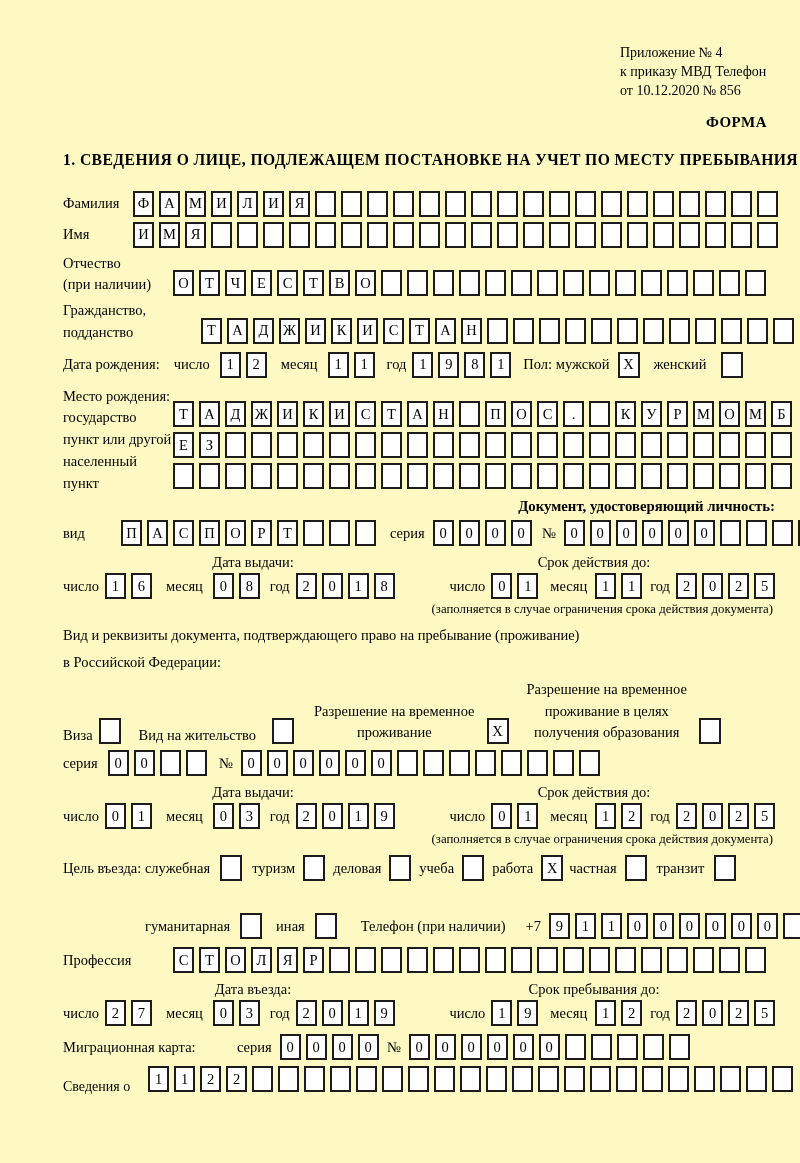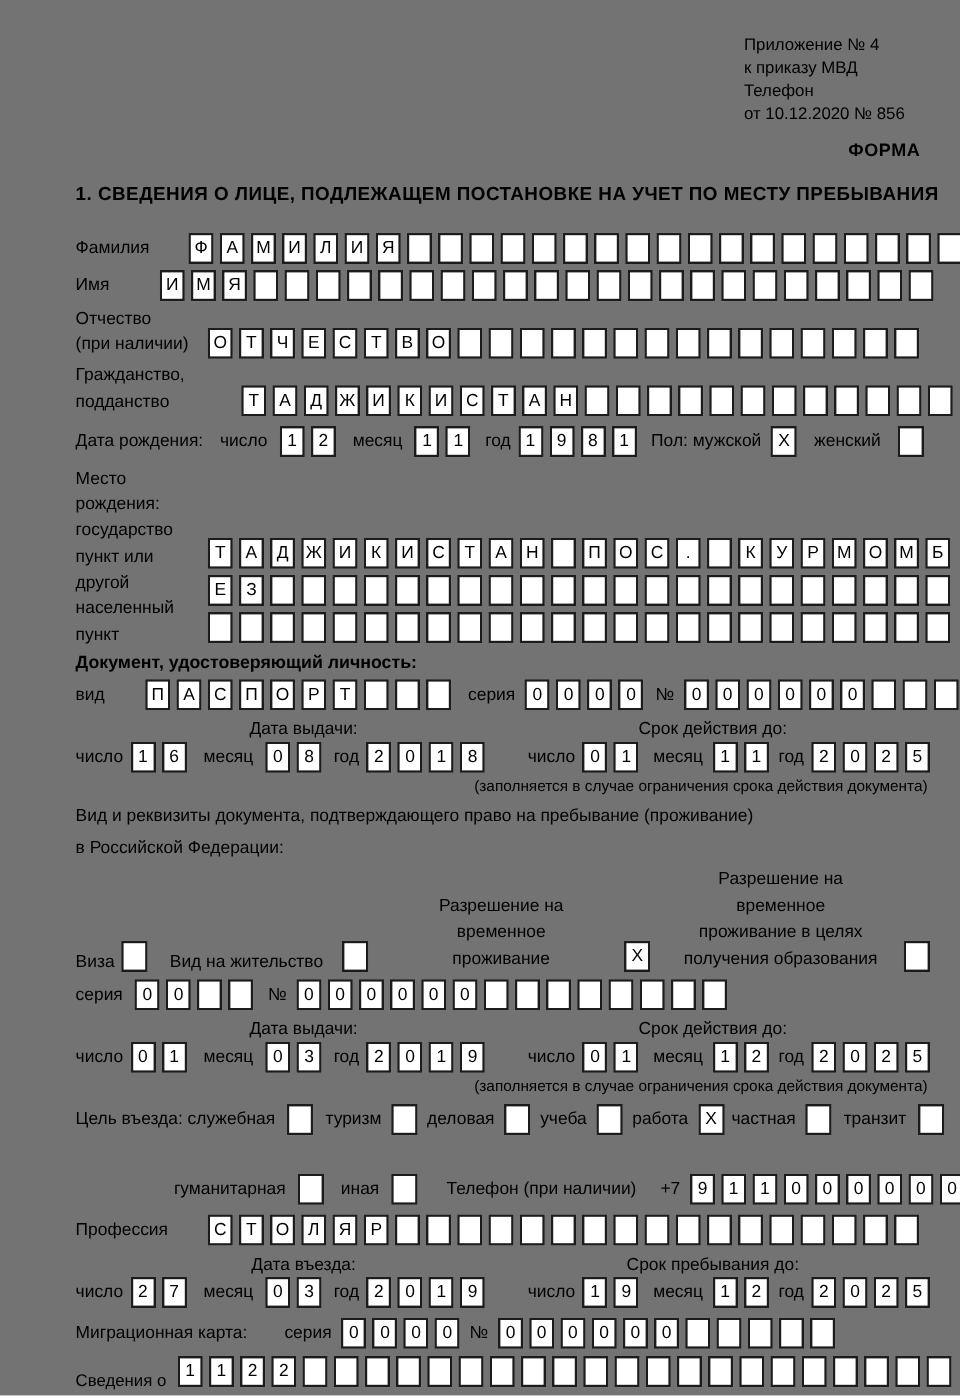--- a/index.html
+++ b/index.html
@@ -1,19 +1,19 @@
 <!DOCTYPE html>
 <html><head>
 <meta charset="utf-8">
 <style>
   html,body{margin:0;padding:0;background:#fff;}
   .page{
     position:relative;width:800px;height:1163px;box-sizing:border-box;
-    padding:28px 25px 0 63px;background:#737373;color:#000;
-    font-family:Liberation Sans, sans-serif;font-size:14.5px;overflow:hidden;
+    padding:44px 25px 0 63px;background:#fef9c3;color:#000;
+    font-family:Liberation Serif, serif;font-size:14.5px;overflow:hidden;
   }
   .hdr{margin-left:557px;line-height:1.35;font-size:14px;}
   .hsmall{margin-top:5px;font-size:13.3px;line-height:1.32;}
   .forma{margin-top:13px;text-align:right;font-weight:bold;font-size:15px;letter-spacing:.5px;padding-right:8px;}
   .title{margin-top:12px;text-align:center;font-weight:bold;font-size:16px;line-height:1.55;}
   .blank-line{display:inline-block;width:62px;border-bottom:2px solid #2a2a2a;margin-left:14px;vertical-align:baseline;}
   .sec{margin-top:20px;font-weight:bold;font-size:15.7px;letter-spacing:.4px;white-space:nowrap;}
   .row{display:flex;align-items:center;min-height:26px;}
   .row.top{align-items:flex-end;}
   .lbl,.sub{flex:0 0 auto;}
@@ -25,25 +25,25 @@
   .multi div{line-height:1.5;}
   .cells{display:inline-flex;gap:5px;flex:0 0 auto;}
   .cell{
     box-sizing:border-box;flex:0 0 auto;width:21px;height:26px;border:2px solid #1c1c1c;
     display:inline-flex;align-items:center;justify-content:center;
     font-size:14.5px;background:#fff;
   }
   .cbox{width:22px;}
   .cellstack .cells{display:flex;margin-bottom:5px;}
   .mt4{margin-top:4px;gap:28px;}  .mt5{margin-top:5px;}  .mt6{margin-top:6px;}
-  .mt8{margin-top:8px;} .mt22{margin-top:22px;gap:24px;}
+  .mt8{margin-top:8px;} .mt22{margin-top:22px;}
   .ml6{margin-left:6px;} .ml8{margin-left:8px;} .ml10{margin-left:10px;}
   .ml12{margin-left:12px;} .ml14{margin-left:14px;} .ml16{margin-left:16px;}
   .ml18{margin-left:18px;} .ml20{margin-left:20px;} .ml24{margin-left:24px;}
-  .center-bold{text-align:left;font-weight:bold;font-size:14.8px;}
+  .center-bold{text-align:right;font-weight:bold;font-size:14.8px;}
   .dual-hdr{display:flex;margin-top:8px;}
   .dh-left{width:380px;text-align:center;}
   .dh-right{flex:1;text-align:center;padding-right:30px;}
   .dual-row{display:flex;margin-top:2px;align-items:center;}
   .dg{display:flex;align-items:center;}
   .dg-left{width:440px;}
   .note-r{margin-top:3px;text-align:right;font-size:12.8px;padding-right:2px;}
   .plain{line-height:1.5;}
   .opt{text-align:center;line-height:1.5;}
   .indent82{padding-left:82px;margin-top:32px;}

